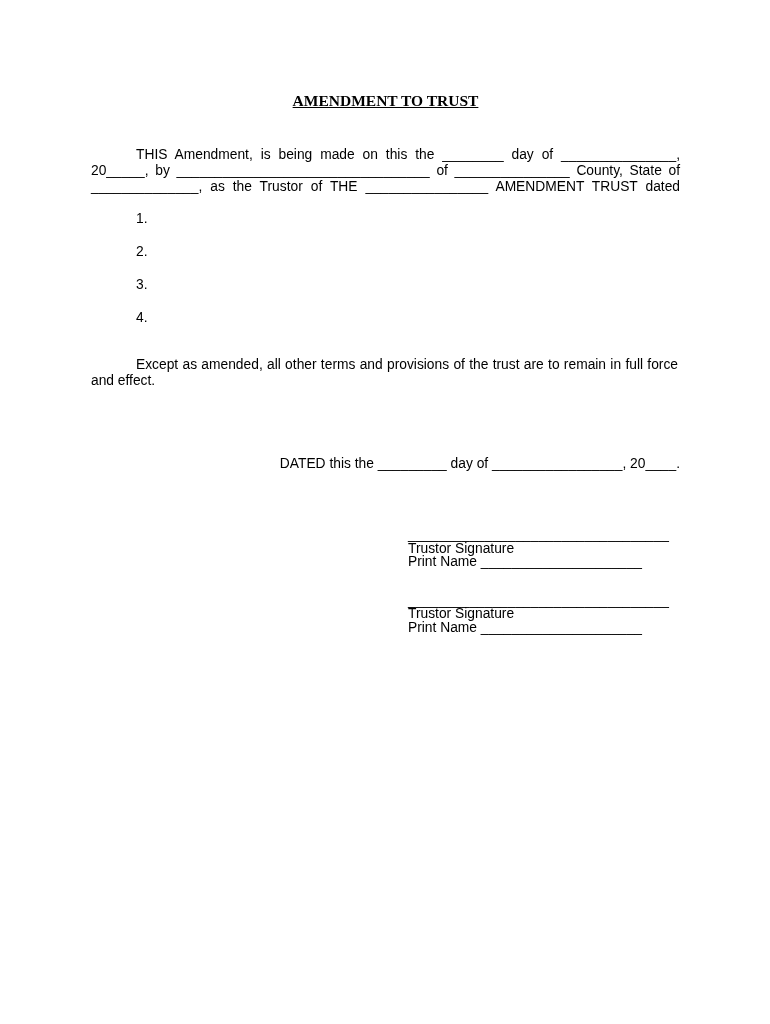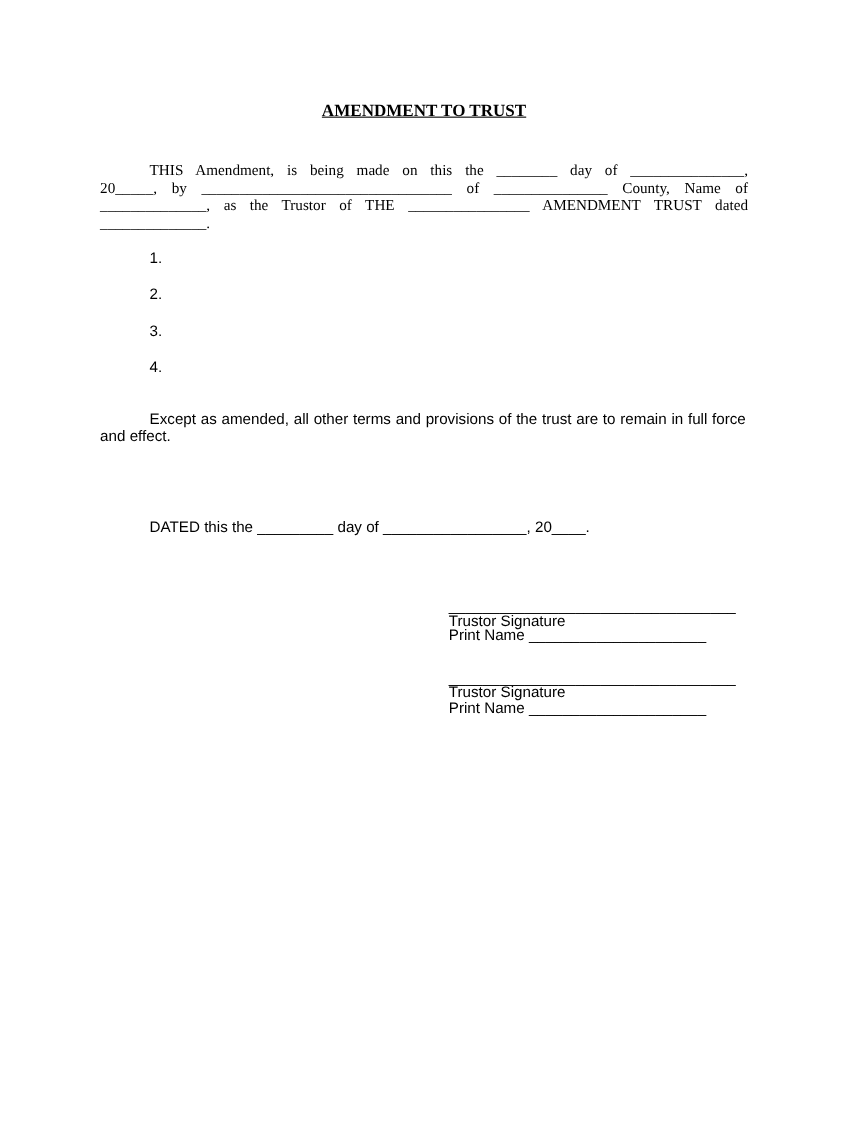--- a/index.html
+++ b/index.html
@@ -25,21 +25,21 @@
   }
   .title {
     margin: 0;
     font-family: "Liberation Serif", serif;
     font-size: 15.5px;
     font-weight: bold;
     line-height: 18px;
     text-align: center;
     text-decoration: underline;
   }
-  .intro { margin-top: 37px; font-family: Liberation Serif, serif; }
+  .intro { margin-top: 37px; }
   .line { min-height: 16px; }
   
   .jl {
     text-align: justify;
     text-align-last: justify;
   }
   .indent { text-indent: 45px; }
   .amend-clause {
     margin: 16px 0 0 0;
     text-indent: 45px;
@@ -50,41 +50,41 @@
   }
   .item.first { margin-top: 16px; }
   .closing {
     margin: 31px 2px 0 0;
     text-align: justify;
     text-indent: 45px;
   }
   .dated {
     margin: 67px 0 0 0;
     padding-left: 45px;
+    text-align: right;
   }
   .sig-block {
     margin-left: 317px;
     line-height: 13.5px;
   }
   .sig-block.first { margin-top: 56px; }
   .sig-block.second { margin-top: 25px; }
   .sig-rule { white-space: nowrap; }
 </style>
 </head>
 <body>
 
 <div class="page">
 
   <h1 class="title">AMENDMENT TO TRUST</h1>
 
   <div class="intro">
     <div class="line jl indent">THIS Amendment, is being made on this the ________ day of _______________,</div>
-    <div class="line jl">20_____, by _________________________________ of _______________ County, Name of</div>
+    <div class="line jl">20_____, by _________________________________ of _______________ County, State of</div>
     <div class="line jl">______________, as the Trustor of THE ________________ AMENDMENT TRUST dated</div>
-    <div class="line">______________.</div>
   </div>
 
 
   <div class="item first">1.</div>
   <div class="item">2.</div>
   <div class="item">3.</div>
   <div class="item">4.</div>
 
   <p class="closing">Except as amended, all other terms and provisions of the trust are to remain in full force and effect.</p>
 

